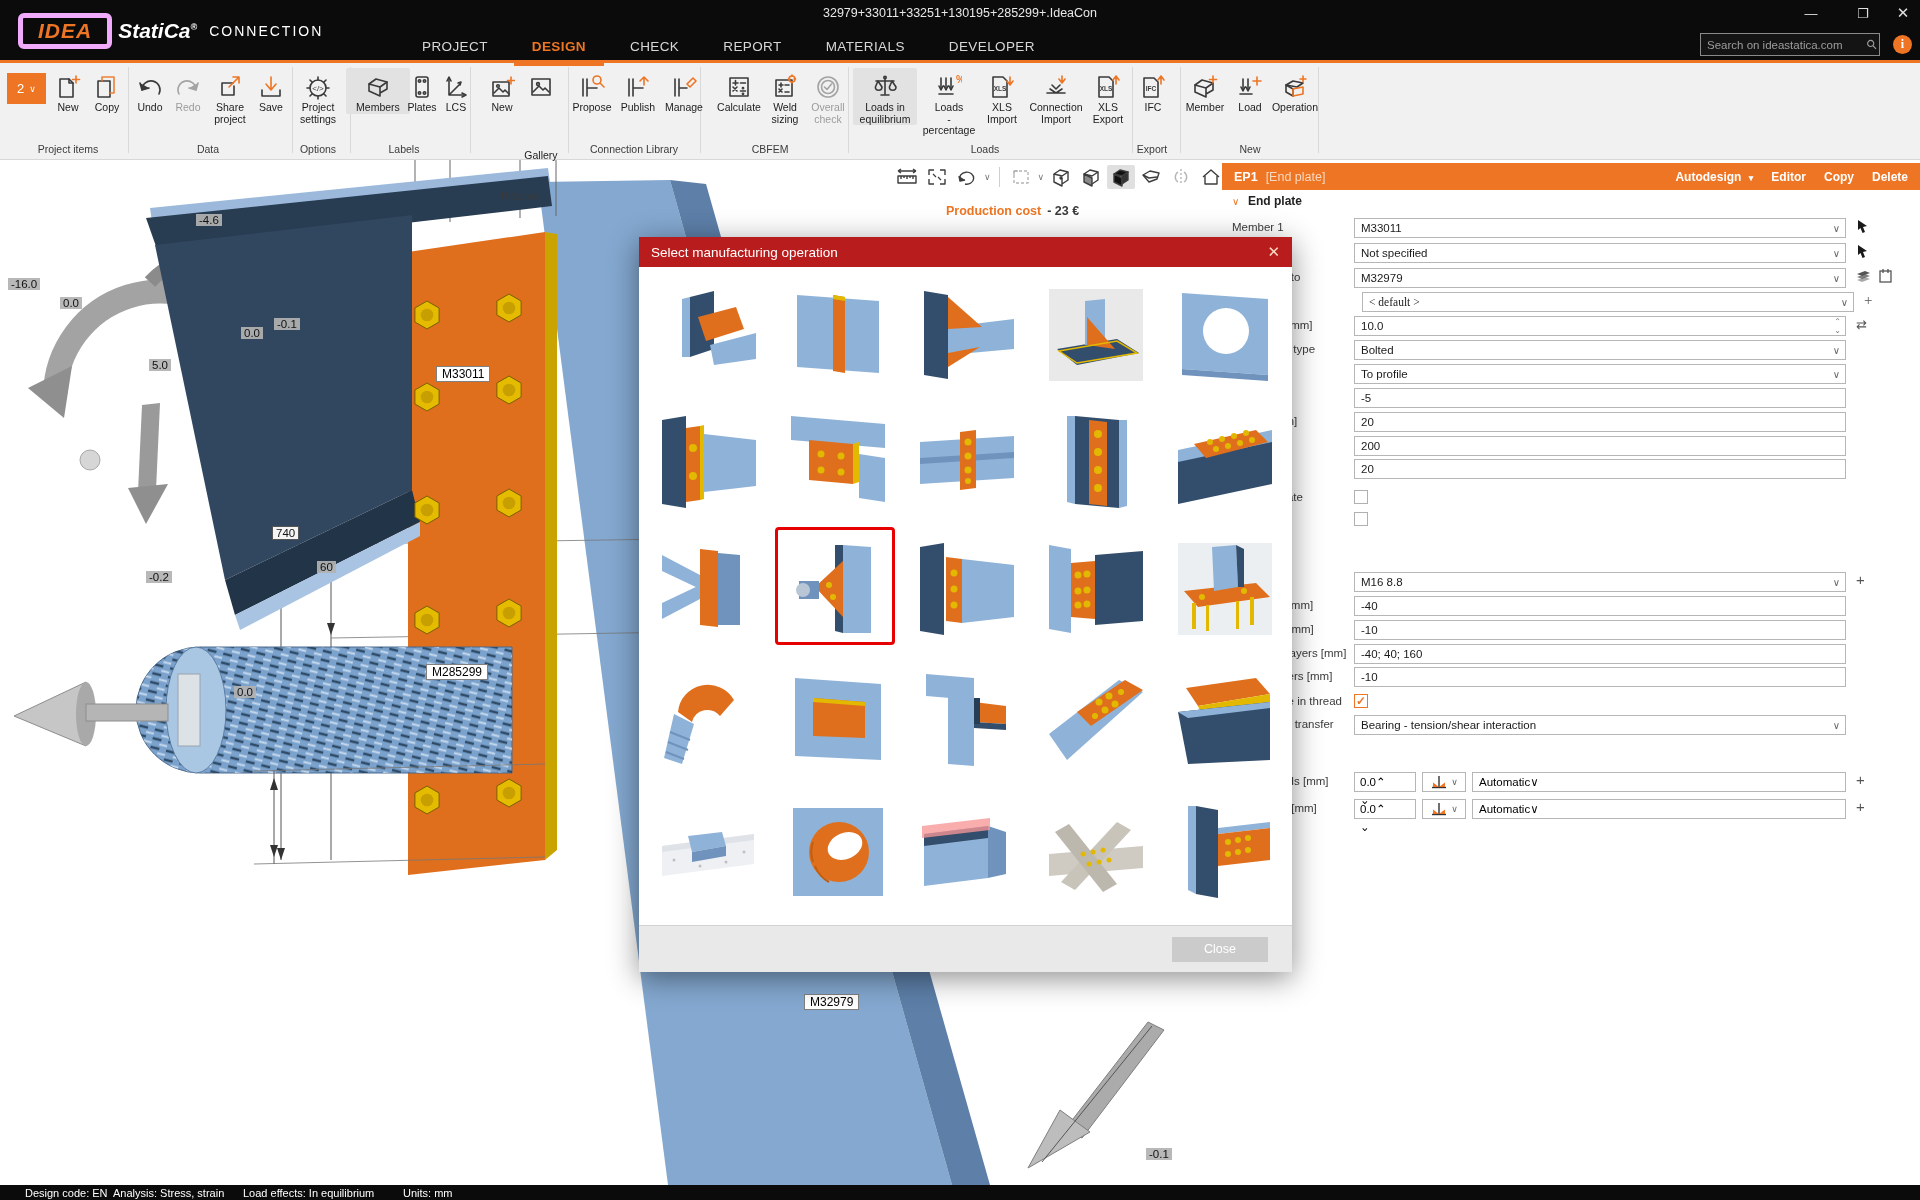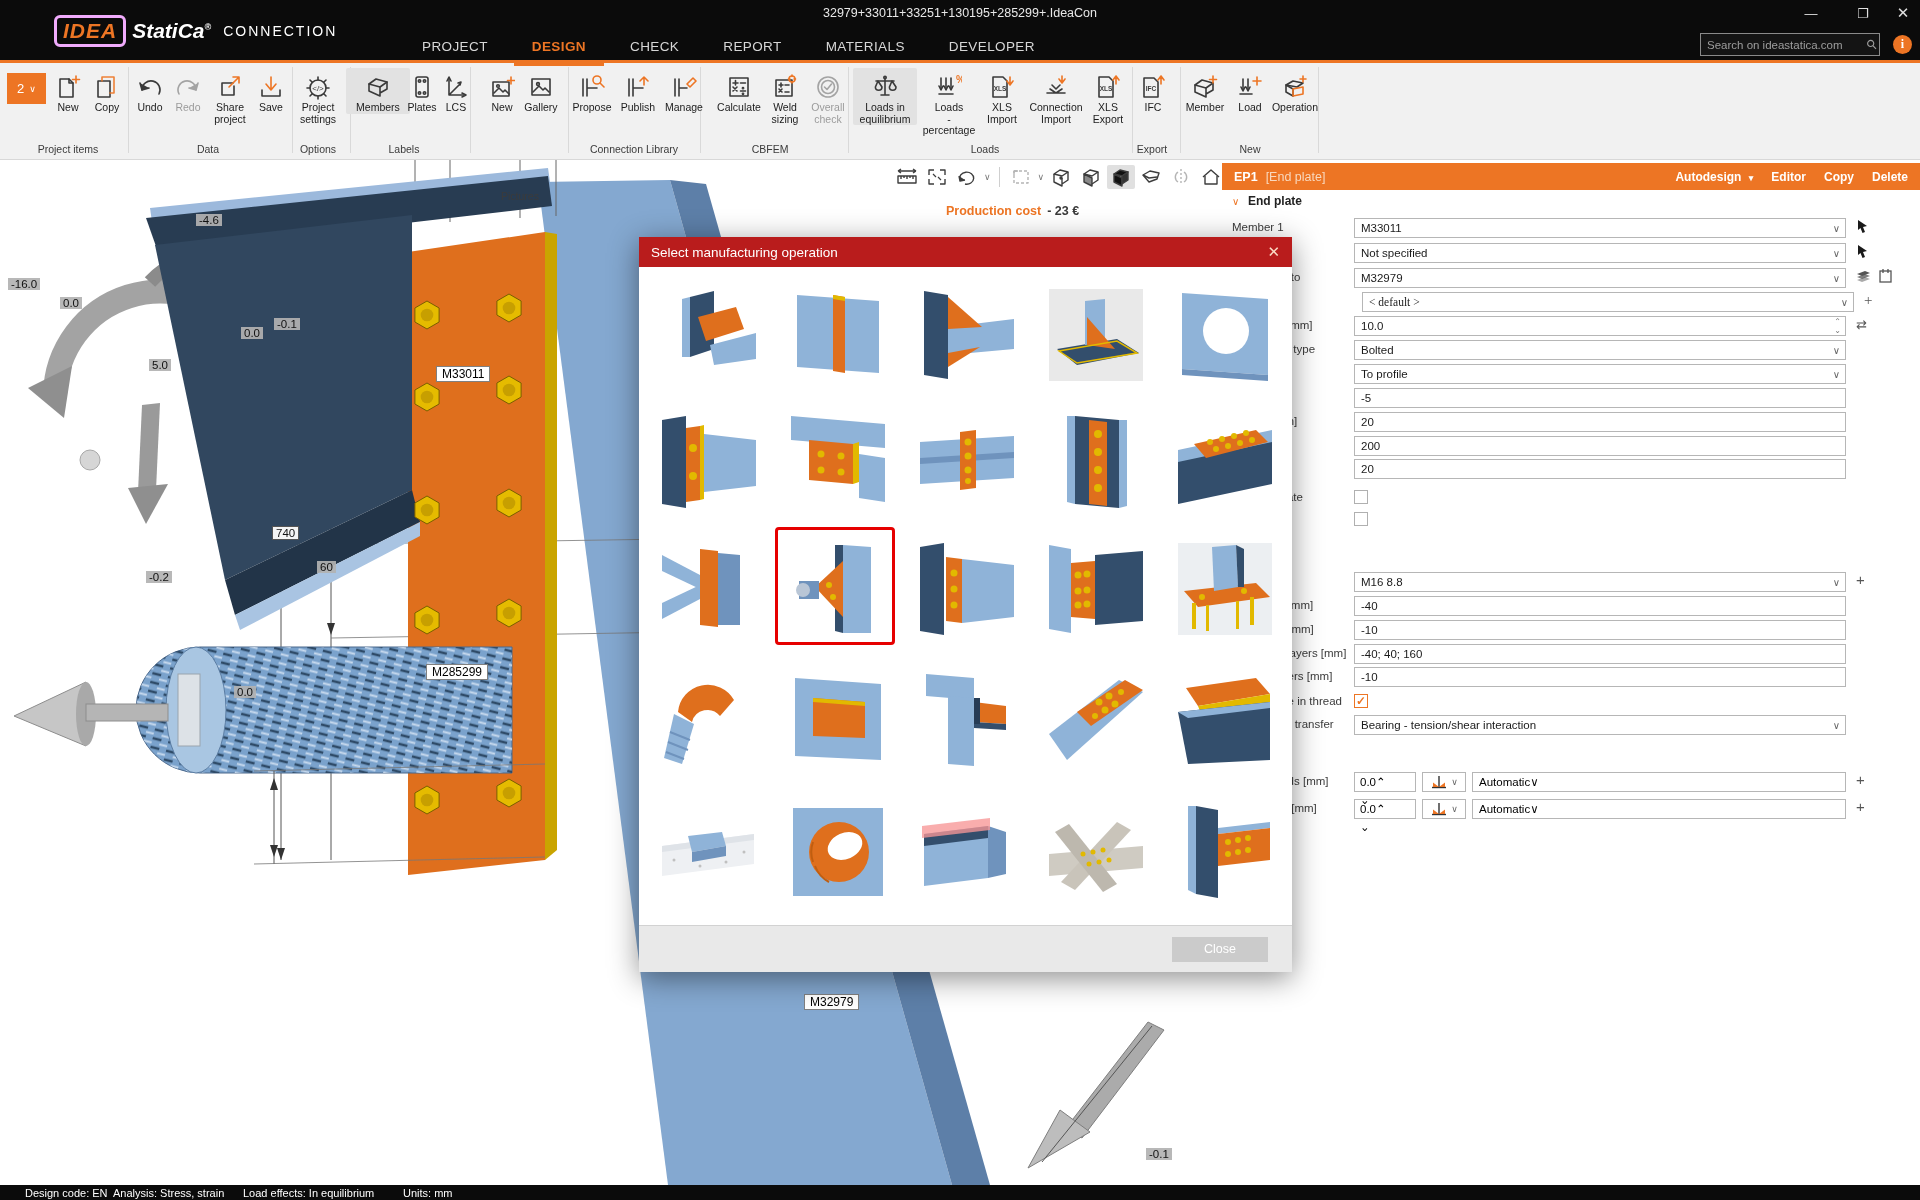--- a/index.html
+++ b/index.html
@@ -4,22 +4,22 @@
 <style>
   * { margin:0; padding:0; box-sizing:border-box; }
   html,body { width:1920px; height:1200px; overflow:hidden; background:#000;
     font-family:"Liberation Sans", sans-serif; -webkit-font-smoothing:antialiased; }
   #app { position:relative; width:1920px; height:1200px; background:#fff; }
 
   
   #header { position:absolute; left:0; top:0; width:1920px; height:63px; background:#0b0b0b; z-index:40; }
   #header .orange-line { position:absolute; left:0; bottom:0; width:100%; height:3px; background:#ed7524; }
   #logo { position:absolute; left:18px; top:15px; height:32px; display:flex; align-items:center; }
-  #logo .idea-box { border:3px solid #f0abfc; border-radius:6px; padding:0 6px; color:#ed7524;
-    font-weight:bold; font-style:italic; font-size:21px; letter-spacing:1px; line-height:26px;margin-left:36px; }
+  #logo .idea-box { border:5px solid #f0abfc; border-radius:6px; padding:0 15px; color:#ed7524;
+    font-weight:bold; font-style:italic; font-size:21px; letter-spacing:1px; line-height:26px; }
   #logo .statica { color:#fff; font-weight:bold; font-style:italic; font-size:21px; margin-left:6px; }
   #logo .reg { color:#fff; font-size:9px; vertical-align:super; }
   #logo .product { color:#fff; font-size:14px; letter-spacing:2px; margin-left:12px; font-weight:400; }
   #win-title { position:absolute; left:0; right:0; top:6px; text-align:center; color:#e8e8e8; font-size:12.5px; }
   .winbtn { position:absolute; top:2px; width:34px; height:22px; color:#e0e0e0; font-size:13px;
     display:flex; align-items:center; justify-content:center; }
   #menu-tabs { position:absolute; left:400px; top:30px; height:33px; display:flex; }
   .mtab { position:relative; height:33px; padding:0 22px; display:flex; align-items:center;
     color:#d7d7d7; font-size:13.5px; letter-spacing:.4px; }
   .mtab.active { color:#ed7524; font-weight:bold; }
@@ -262,21 +262,21 @@
         <div class="ricon">
           <svg width="26" height="26" viewBox="0 0 26 26" fill="none" stroke="#3a3a3a" stroke-width="1.6" stroke-linejoin="round" stroke-linecap="round">
             <rect x="4" y="8" width="16" height="14"></rect>
             <path d="M5 19l5-5 4 4 2-2 4 4"></path>
             <circle cx="9" cy="12" r="1.3"></circle>
             <path d="M22 3v7M18.5 6.5h7" stroke="#ed7524"></path>
           </svg>
         </div>
         <div class="rlabel">New</div>
       </div>
-      <div class="rbtn" style="left: 541px;">
+      <div class="rbtn" style="left: 541px; gap: 48px;">
         <div class="ricon">
           <svg width="26" height="26" viewBox="0 0 26 26" fill="none" stroke="#3a3a3a" stroke-width="1.6" stroke-linejoin="round" stroke-linecap="round">
             <rect x="4" y="5" width="18" height="16"></rect>
             <path d="M5 18l6-6 4 4 2-2 4 4"></path>
             <circle cx="10" cy="10" r="1.4"></circle>
           </svg>
         </div>
         <div class="rlabel">Gallery</div>
       </div>
       <div class="rgroup-label" style="left: 520px; margin-top: 47px;">Pictures</div>

